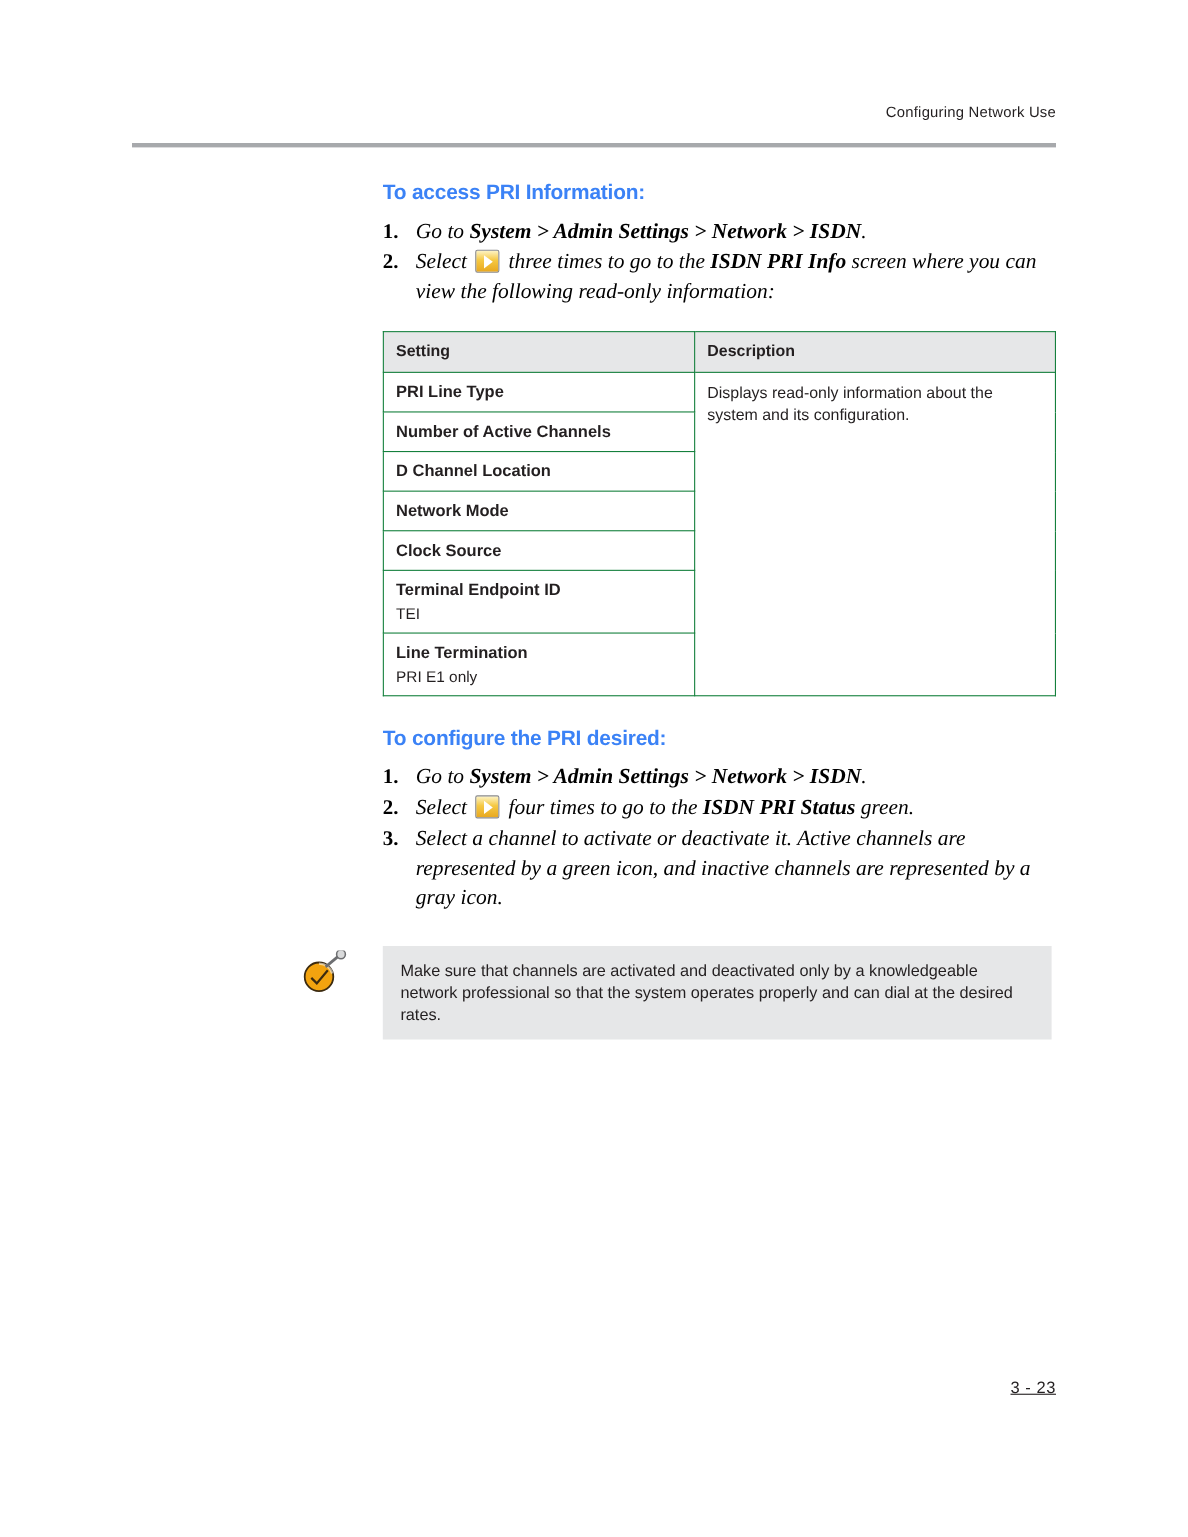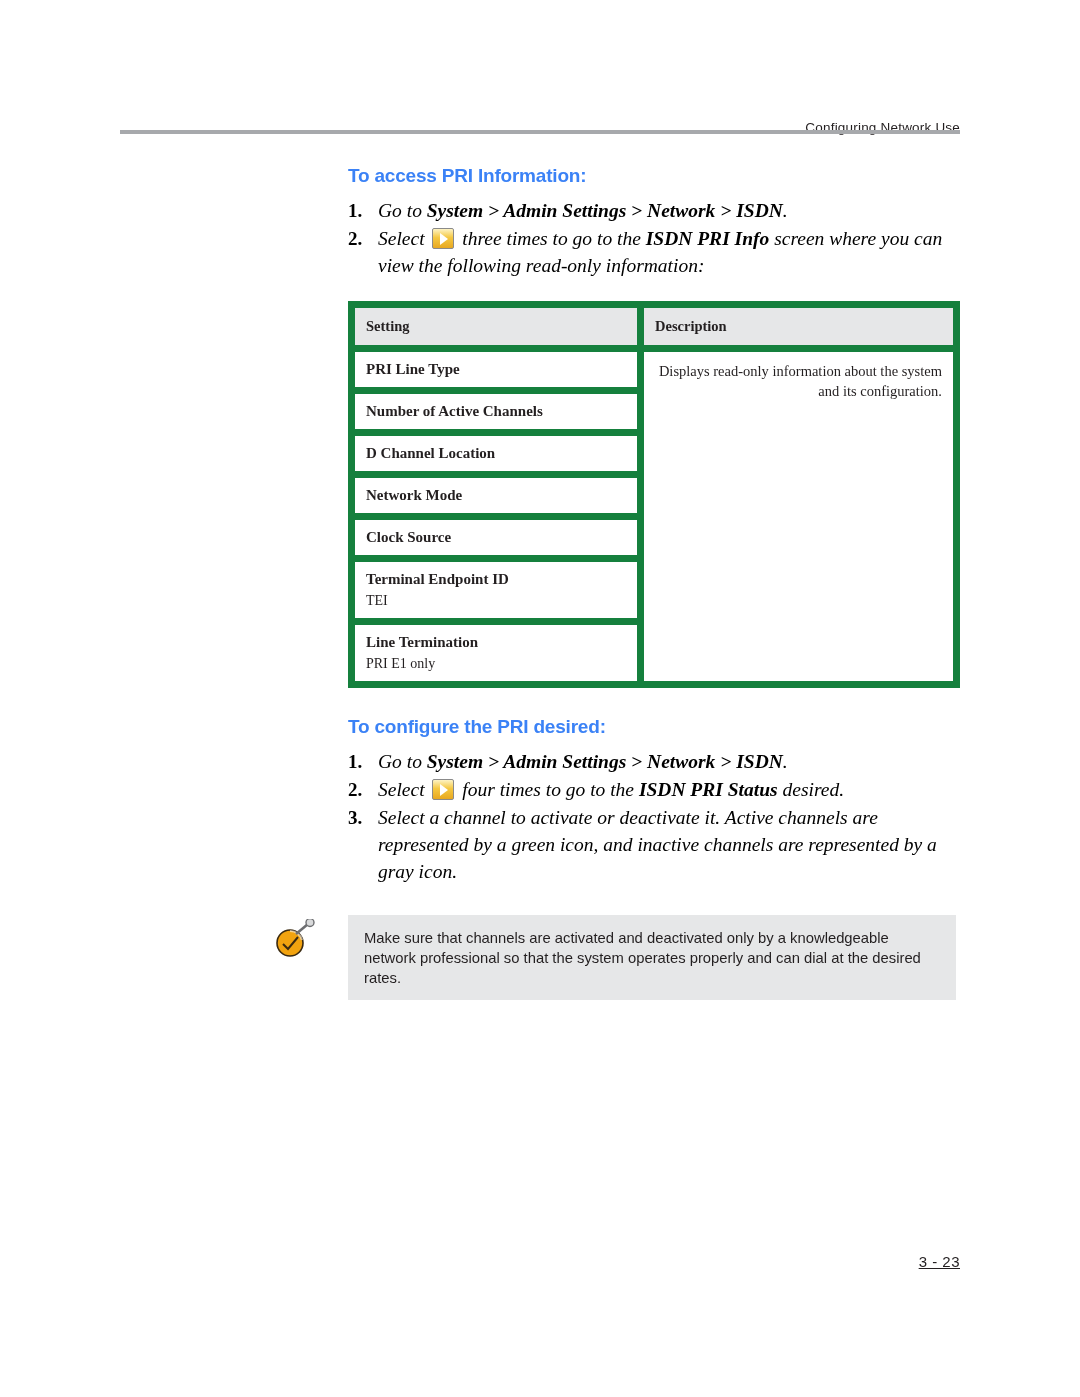--- a/index.html
+++ b/index.html
@@ -20,21 +20,21 @@
     position: absolute;
     left: 0; top: 0;
     width: 1080px;
     height: 1397px;
   }
 
   
   .header-text {
     position: absolute;
     right: 120px;
-    top: 120px;
+    top: 94px;
     font-family: "Liberation Sans", sans-serif;
     font-size: 13.5px;
     color: #231f20;
     letter-spacing: 0.2px;
   }
   .header-rule {
     position: absolute;
     left: 120px;
     top: 130px;
     width: 840px;
@@ -114,24 +114,24 @@
   
   table.settings-table {
     border-collapse: collapse;
     width: 612px;
     margin-top: 22px;
     margin-bottom: 28px;
     table-layout: fixed;
   }
   table.settings-table th,
   table.settings-table td {
-    border: 7px solid #15803d;
+    border: 1px solid #15803d;
     vertical-align: top;
     padding: 9px 11px 9px 11px;
-    font-family: Liberation Serif, serif;
+    font-family: Liberation Sans, sans-serif;
   }
   table.settings-table th {
     background: #e6e7e8;
     text-align: left;
     font-size: 14.5px;
     font-weight: bold;
     color: #231f20;
     padding-top: 10px;
     padding-bottom: 10px;
   }
@@ -146,21 +146,20 @@
     font-weight: normal;
     font-size: 14px;
     margin-top: 5px;
     color: #231f20;
   }
   table.settings-table td.desc-cell {
     font-size: 14.5px;
     font-weight: normal;
     line-height: 20px;
     color: #231f20;
-    text-align: right;
   }
 
   
   .note-wrap {
     position: relative;
     margin-top: 30px;
   }
   .note-box {
     background: #e6e7e8;
     width: 608px;
@@ -251,21 +250,21 @@
     <h2 class="section-heading">To configure the PRI desired:</h2>
 
     <div class="steps">
       <div class="step">
         <div class="step-num">1.</div>
         <div class="step-body"><span>Go to </span><span class="bold-ui">System</span><span class="bold-ui"> &gt; </span><span class="bold-ui">Admin Settings</span><span class="bold-ui"> &gt; </span><span class="bold-ui">Network</span><span class="bold-ui"> &gt; </span><span class="bold-ui">ISDN</span><span>.</span></div>
       </div>
 
       <div class="step">
         <div class="step-num">2.</div>
-        <div class="step-body"><span>Select </span><span class="arrow-btn"></span><span> four times to go to the </span><span class="bold-ui">ISDN PRI Status</span><span> desired.</span></div>
+        <div class="step-body"><span>Select </span><span class="arrow-btn"></span><span> four times to go to the </span><span class="bold-ui">ISDN PRI Status</span><span> green.</span></div>
       </div>
 
       <div class="step">
         <div class="step-num">3.</div>
         <div class="step-body">Select a channel to activate or deactivate it. Active channels are represented by a green icon, and inactive channels are represented by a gray icon.</div>
       </div>
     </div>
 
     <div class="note-wrap">
       <svg class="note-icon" viewBox="0 0 46 40">

